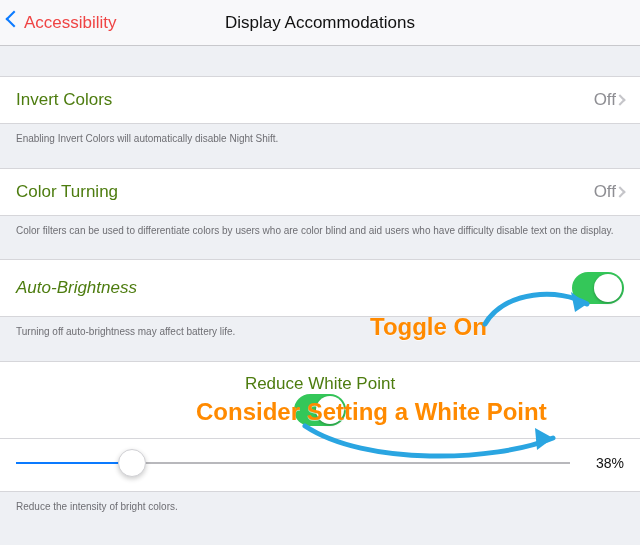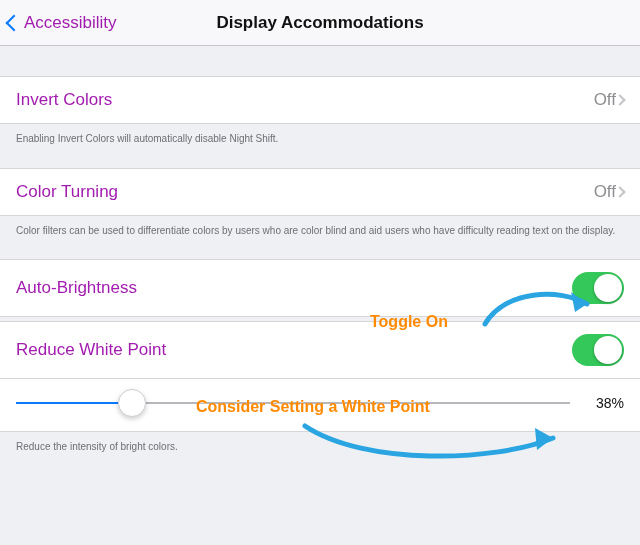--- a/index.html
+++ b/index.html
@@ -17,60 +17,60 @@
   .navbar {
     height: 46px;
     background: #f8f8fa;
     border-bottom: 1px solid #c8c8cc;
     display: flex;
     align-items: center;
     position: relative;
   }
   .back-btn {
     display: flex;
-    align-items: center;
-    color: #a21caf;
+    align-items: flex-start;
+    color: #ef4444;
     font-size: 17px;
     padding-left: 8px;
     cursor: pointer;
   }
   .back-chev {
     display: inline-block;
     width: 12px; height: 12px;
     border-left: 2.5px solid #0a7aff;
     border-bottom: 2.5px solid #0a7aff;
     transform: rotate(45deg);
     margin-right: 4px;
   }
   .nav-title {
     position: absolute;
     left: 0; right: 0;
     text-align: center;
-    font-weight: 700;
+    font-weight: 400;
     font-size: 17px;
     pointer-events: none;
   }
 
   
   .content { padding-top: 30px; }
   .group { margin-bottom: 4px; }
   .cell {
     background: #fff;
     border-top: 1px solid #d6d6da;
     border-bottom: 1px solid #d6d6da;
     padding: 12px 16px;
     display: flex;
     align-items: center;
     min-height: 48px;
     position: relative;
   }
   .cell-label {
     flex: 0 0 auto;
     font-size: 17px;
-    color: #a21caf;
+    color: #4d7c0f;
     font-weight: 400;
   }
   .spacer { flex: 1 1 auto; }
   .cell-value {
     color: #8e8e93;
     font-size: 17px;
     margin-right: 0;
   }
   .disclosure {
     width: 8px; height: 8px;
@@ -151,21 +151,21 @@
   .overlay {
     position: absolute;
     left: 0; top: 0;
     width: 640px; height: 545px;
     pointer-events: none;
   }
   .anno {
     position: absolute;
     color: #ff8a00;
     font-weight: 700;
-    font-size: 16px;
+    font-size: 24px;
     text-shadow: 0 1px 0 rgba(255,255,255,.6);
   }
   .arrow path, .arrow polygon {
     fill: none;
     stroke: #2aa5e1;
     stroke-width: 5;
     stroke-linecap: round;
   }
   .arrow polygon { fill: #2aa5e1; stroke: none; }
 </style>
@@ -192,35 +192,36 @@
     <div class="footer">Enabling Invert Colors will automatically disable Night Shift.</div>
   </div>
 
   <div class="group">
     <div class="cell">
       <span class="cell-label">Color Turning</span>
       <span class="spacer"></span>
       <span class="cell-value">Off</span>
       <span class="disclosure"></span>
     </div>
-    <div class="footer">Color filters can be used to differentiate colors by users who are color blind and aid users who have difficulty reading text on the display.</div>
-  </div>
-
-  <div class="group">
-    <div class="cell" style="min-height:56px;">
+    <div class="footer">Color filters can be used to differentiate colors by users who are color blind and aid users who have difficulty disable text on the display.</div>
+  </div>
+
+  <div class="group">
+    <div class="cell" style="min-height:56px;font-style:italic;">
       <span class="cell-label">Auto-Brightness</span>
       <span class="spacer"></span>
       <div class="switch on">
         <div class="knob"></div>
       </div>
     </div>
-  </div>
-
-  <div class="group">
-    <div class="cell" style="min-height:56px;">
+    <div class="footer">Turning off auto-brightness may affect battery life.</div>
+  </div>
+
+  <div class="group">
+    <div class="cell" style="min-height:56px;flex-direction:column;">
       <span class="cell-label">Reduce White Point</span>
       <span class="spacer"></span>
       <div class="switch on">
         <div class="knob"></div>
       </div>
     </div>
     <div class="slider-row">
       <div class="slider">
         <div class="track"></div>
         <div class="track-fill" id="track-fill" style="width: 21%;"></div>

